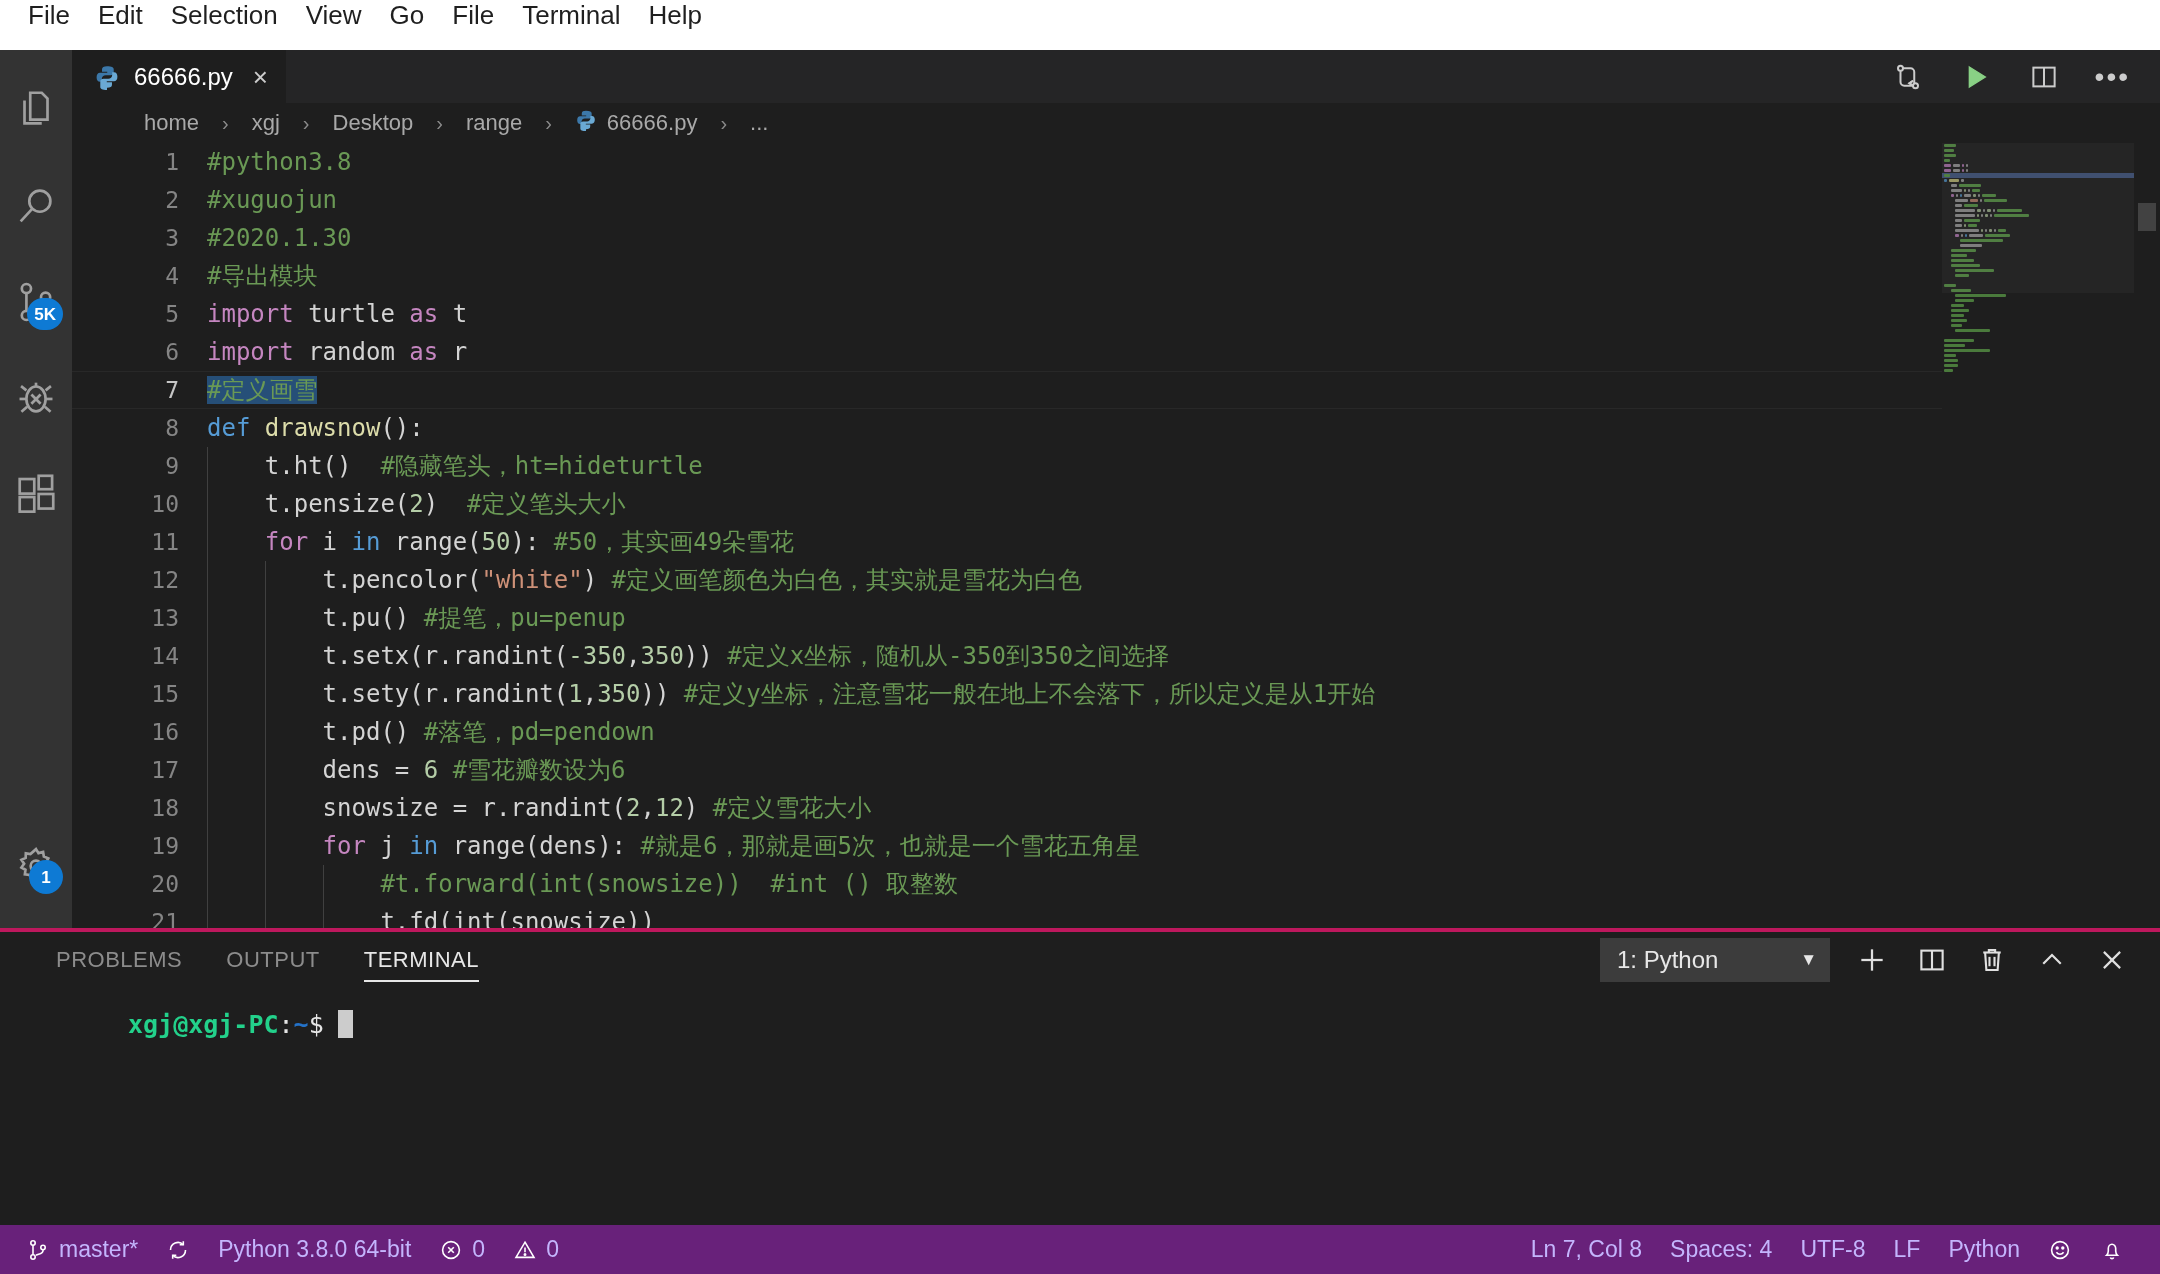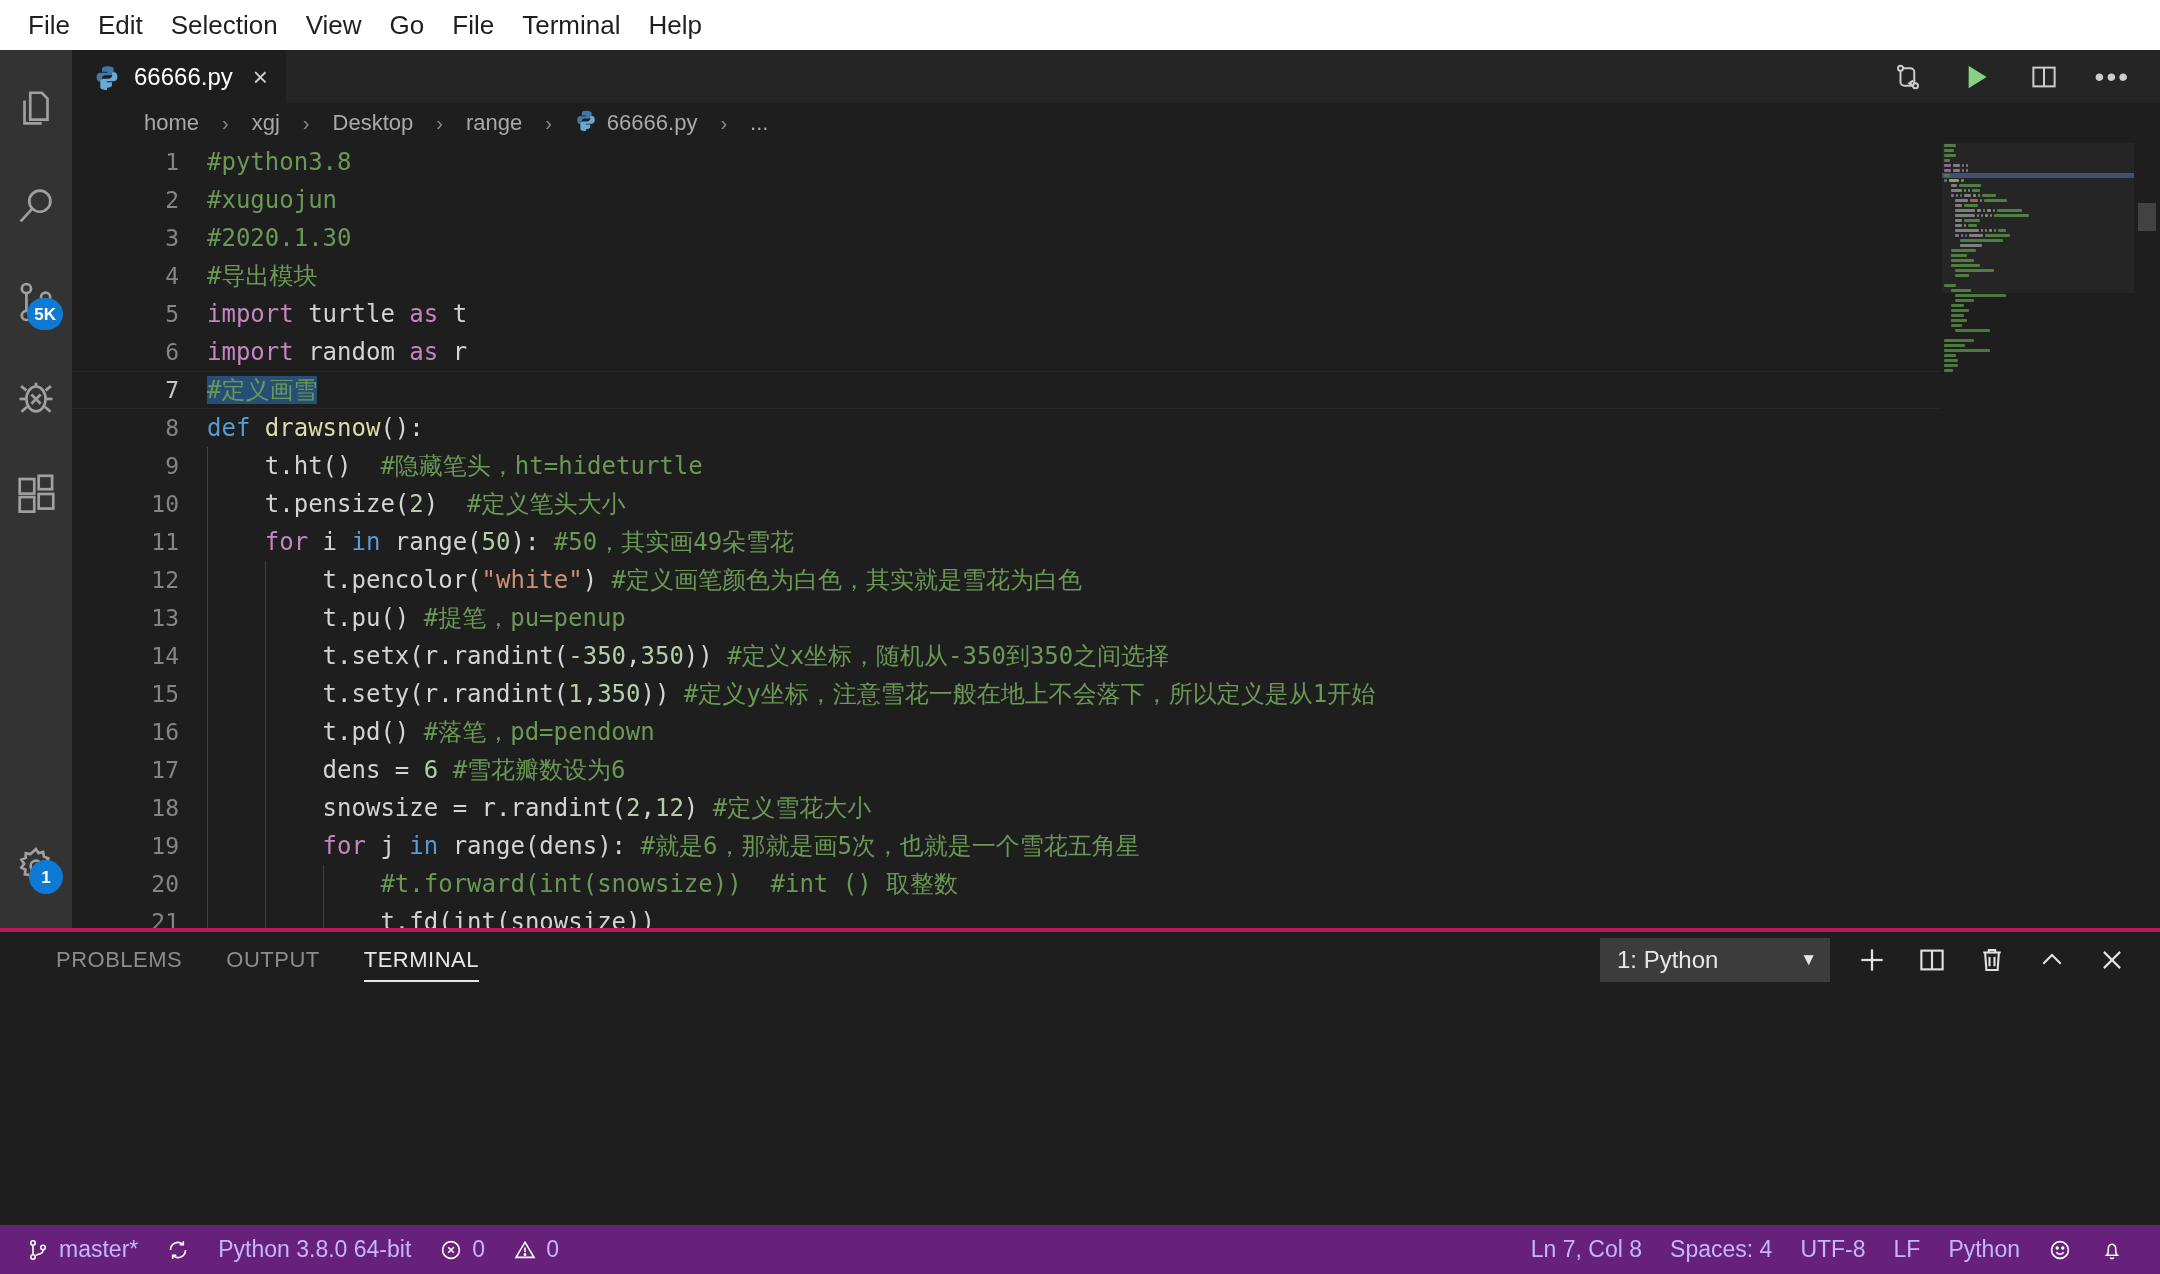--- a/index.html
+++ b/index.html
@@ -14,21 +14,21 @@
     width: 2160px; height: 1274px;
     display: flex; flex-direction: column;
     background: #1e1e1e;
   }
 
   
   .menubar {
     height: 50px;
     background: #ffffff;
     display: flex;
-    align-items: center;
+    align-items: flex-start;
     padding-left: 14px;
     flex: 0 0 50px;
   }
   .menu-item {
     color: #1f1f1f;
     font-size: 26px;
     padding: 2px 14px;
     line-height: 1;
     white-space: nowrap;
   }
@@ -690,20 +690,23 @@
         </span>
         <span class="pa-icon">
           <svg width="30" height="30" viewBox="0 0 24 24">
               <line x1="5.5" y1="5.5" x2="18.5" y2="18.5"></line>
               <line x1="18.5" y1="5.5" x2="5.5" y2="18.5"></line>
             </svg>
         </span>
       </div>
     </div>
 
+    <div class="terminal-body">
+      <span><span class="prompt-user">xgj@xgj-PC</span><span class="prompt-colon">:</span><span class="prompt-path">~</span><span class="prompt-dollar">$</span></span><span class="term-cursor"></span>
+    </div>
   </div>
 
   <div class="statusbar">
     <div class="sb-left" id="sbleft">
         <div class="sb-item">
           <span style="display: flex;">
             <svg width="24" height="24" viewBox="0 0 24 24">
               <circle cx="7" cy="5" r="2.2"></circle>
               <circle cx="7" cy="19" r="2.2"></circle>
               <circle cx="17" cy="9.5" r="2.2"></circle>

